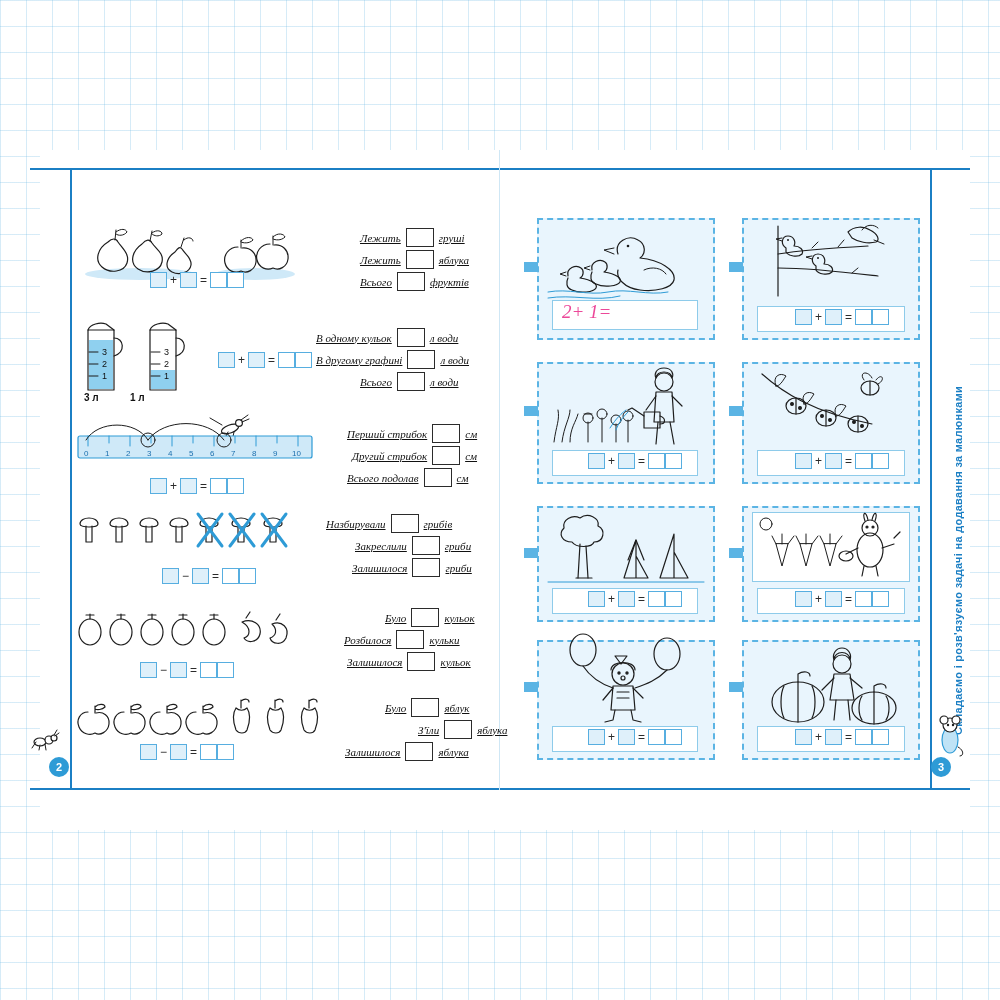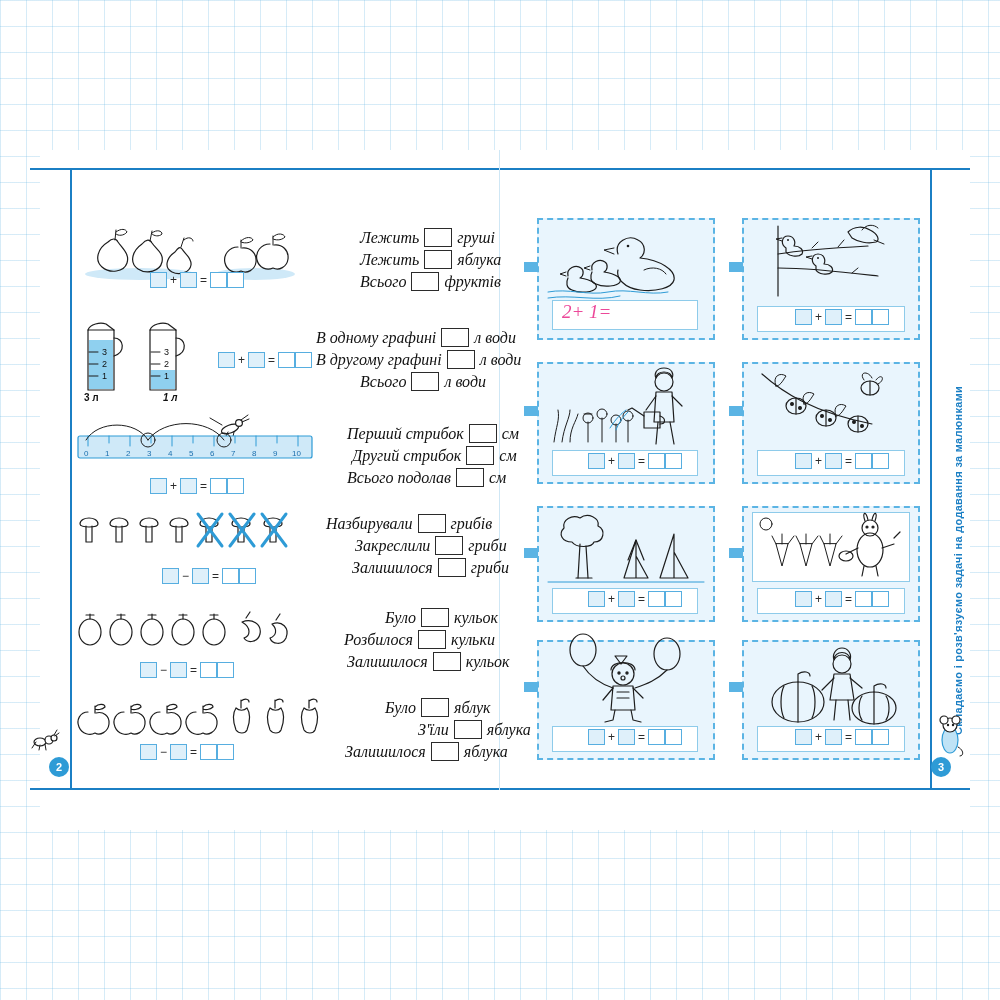--- a/index.html
+++ b/index.html
@@ -54,22 +54,22 @@
     box-sizing:border-box;
   }
   .cell.b{background:#dff0fa;}
   .op{
     width:13px;text-align:center;font-size:12px;color:#2b2b2b;
     font-family:"Liberation Sans",sans-serif;
   }
 
   
   .tline{
-    position:absolute;font-style:italic;font-size:16px;color:#111;
-    white-space:nowrap;display:flex;align-items:center;gap:5px;
+    position:absolute;font-style:italic;font-size:11px;color:#111;
+    white-space:nowrap;display:flex;align-items:center;gap:5px;text-decoration:underline;
   }
   .tline .lbl{display:inline-block;text-align:right;}
   .tline .unit{font-style:italic;}
 
   
   .card{
     position:absolute;background:#e9f5fd;border:2px dashed #5bb4e4;box-sizing:border-box;
   }
   .cardwhite{
     position:absolute;background:#ffffff;border:1px solid #8ecbea;box-sizing:border-box;
@@ -186,33 +186,33 @@
     <path class="ink" d="M70 12 L70 72 L96 72 L96 12 Z"></path>
     <path class="ink" d="M70 12 C72 6 82 4 88 6 L96 12"></path>
     <path class="ink" d="M96 20 C106 20 108 34 96 38"></path>
     <rect x="71" y="52" width="24" height="19" style="fill:#8fd0ef;stroke:none"></rect>
     <path class="ink2" d="M71 34 L80 34 M71 46 L80 46 M71 58 L80 58"></path>
     <text x="84" y="37" class="rulernum" style="font-size:9px;fill:#111">3</text>
     <text x="84" y="49" class="rulernum" style="font-size:9px;fill:#111">2</text>
     <text x="84" y="61" class="rulernum" style="font-size:9px;fill:#111">1</text>
   </svg>
   <div class="capt" style="left:84px;top:392px;">3 л</div>
-  <div class="capt" style="left:163px;top:392px;font-style:italic;">1 л</div>
+  <div class="capt" style="left:130px;top:392px;">1 л</div>
 
   <div class="eqstrip" style="left:218px;top:352px;">
     <div class="cell b"></div>
       <div class="op">+</div>
       <div class="cell b"></div>
       <div class="op">=</div>
       <div class="cell"></div>
       <div class="cell"></div>
   </div>
 
   <div class="tline" style="left:316px;top:328px;">
-    <span class="lbl">В одному графині</span>
+    <span class="lbl">В одному кульок</span>
     <span class="abox"></span>
     <span class="unit">л води</span>
   </div>
   <div class="tline" style="left:316px;top:350px;">
     <span class="lbl">В другому графині</span>
     <span class="abox"></span>
     <span class="unit">л води</span>
   </div>
   <div class="tline" style="left:360px;top:372px;">
     <span class="lbl">Всього</span>

